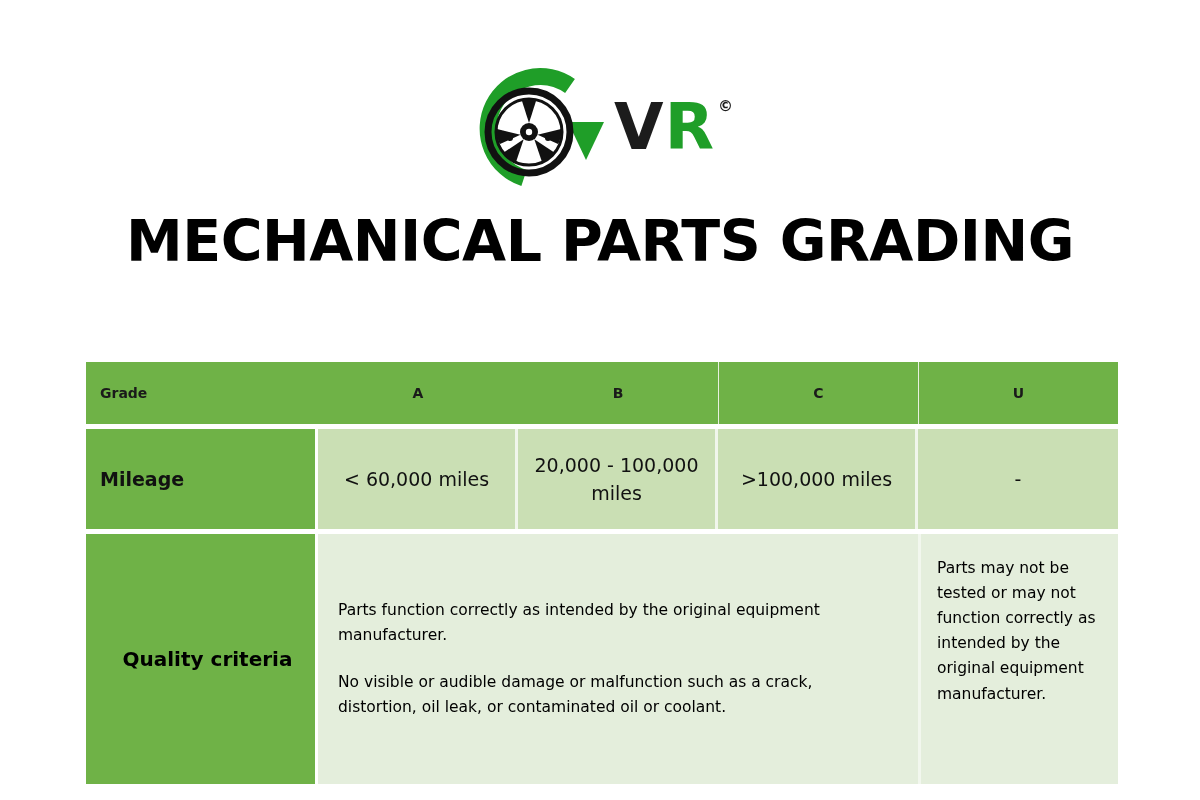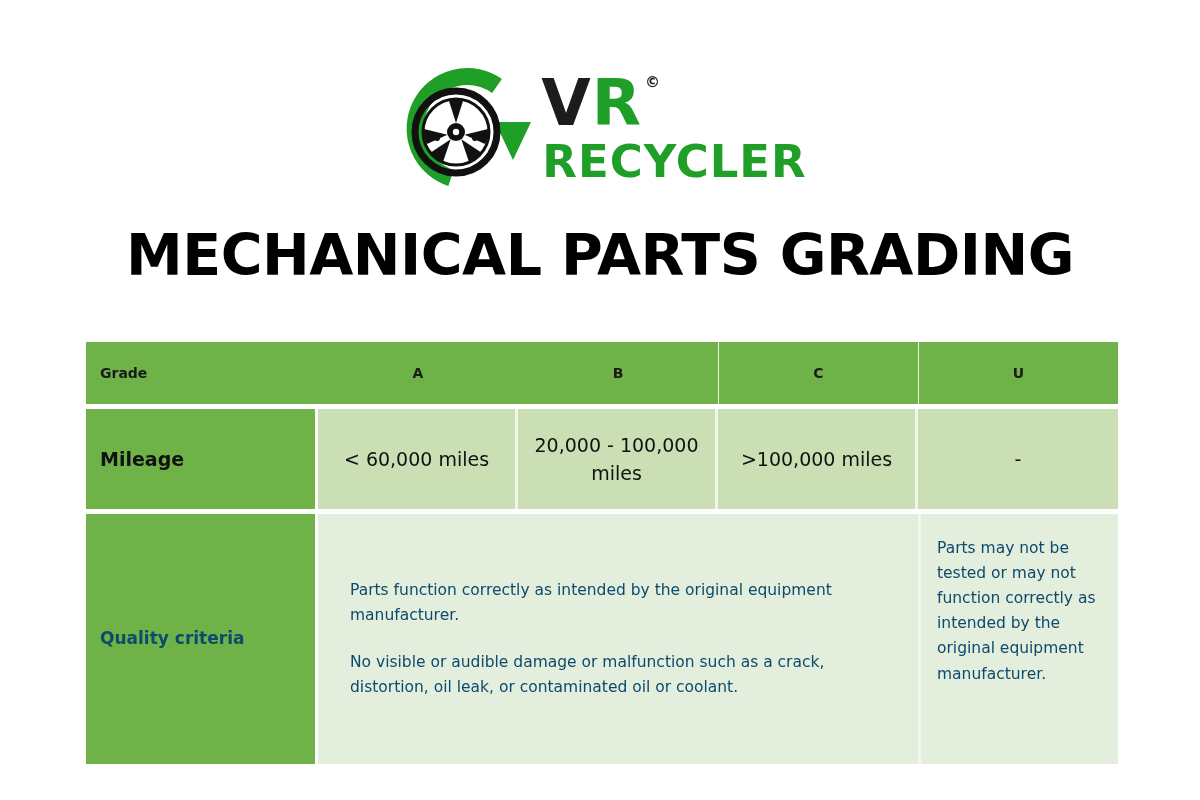--- a/index.html
+++ b/index.html
@@ -79,35 +79,35 @@
     letter-spacing: 1px;
     color: #1f9e28;
     margin-top: 4px;
     margin-left: 1px;
   }
 
   
   .page-title {
     position: absolute;
     left: 0;
-    top: 222px;
+    top: 208px;
     width: 1200px;
     text-align: center;
     font-family: "DejaVu Sans", sans-serif;
     font-weight: 700;
     font-size: 57px;
     letter-spacing: -0.5px;
     color: #000000;
   }
 
   
   .grading-table {
     position: absolute;
     left: 86px;
-    top: 342px;
+    top: 362px;
     width: 1032px;
     border-collapse: separate;
     border-spacing: 0;
     table-layout: fixed;
   }
   .grading-table td {
     vertical-align: middle;
     padding: 0;
   }
 
@@ -149,42 +149,42 @@
     border-right: 3px solid #ffffff;
   }
   .mileage-row td.last { border-right: none; }
 
   
   .quality-row td {
     height: 228px;
     vertical-align: middle;
     font-family: "DejaVu Sans", sans-serif;
     font-size: 15.5px;
-    color: #0c4a6e;
+    color: #000000;
     background: #E4EEDC;
     line-height: 1.62;
   }
   .quality-row td.rowlabel {
     background: #6FB247;
     font-weight: 700;
-    text-align: left;
+    text-align: center;
     padding-left: 14px;
-    font-size: 17px;
+    font-size: 20px;
     border-right: 3px solid #ffffff;
   }
   .quality-row td.qmain {
     padding: 0 22px 0 20px;
   }
   .quality-row td.qlast {
     padding: 0 14px 0 16px;
     border-left: 3px solid #f2f7ee;
     vertical-align: top;
     padding-top: 22px;
   }
-  .q-para { margin: 12px; }
+  .q-para { margin: 0; }
   .q-para + .q-para { margin-top: 22px; }
 </style>
 </head>
 <body>
 
 <div class="logo-block">
   <div class="logo-inner">
 
     <div class="logo-mark">
       <svg viewBox="0 0 142 140" width="142" height="140" aria-hidden="true">
@@ -214,21 +214,20 @@
         </g>
       </svg>
     </div>
 
     <div class="logo-words">
       <div class="word-vrac">
         <span>V</span>
           <span class="g">R</span>
           <span class="cmark">©</span>
       </div>
-      <div class="word-recycler">RECYCLER</div>
     </div>
 
   </div>
 </div>
 
 <div class="page-title">MECHANICAL PARTS GRADING</div>
 
 <table class="grading-table">
   <colgroup>
     <col style="width:232px">

